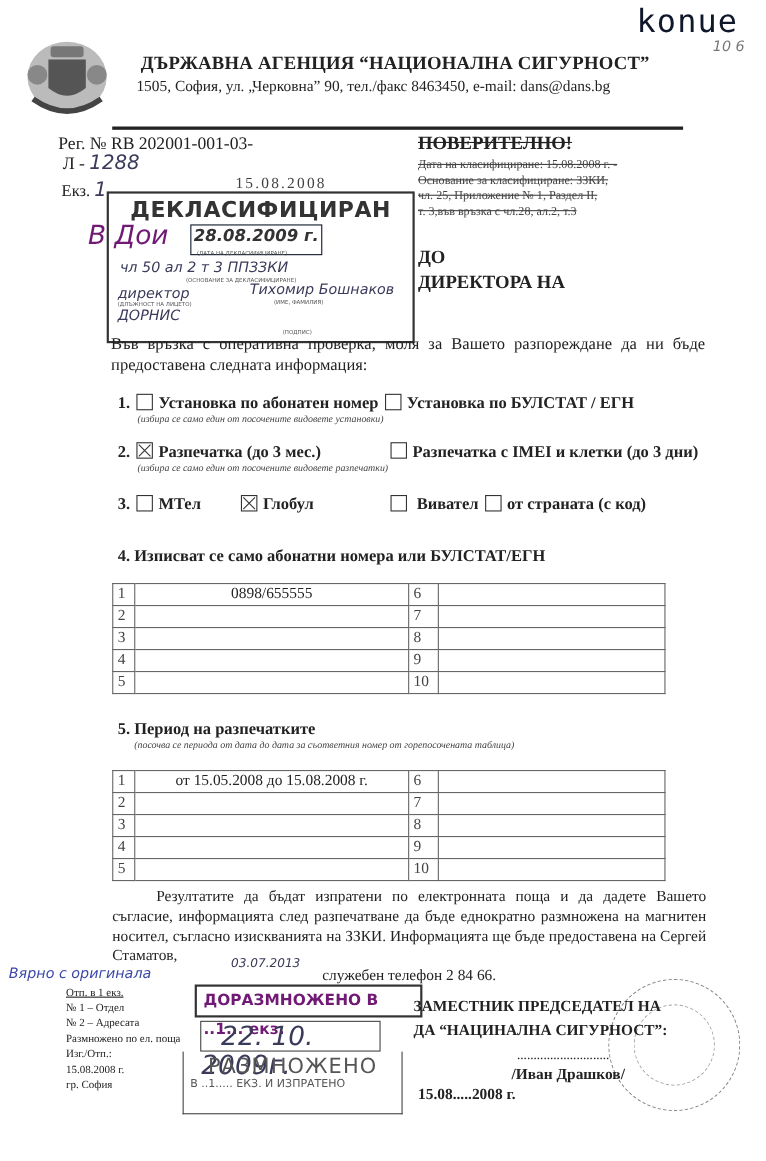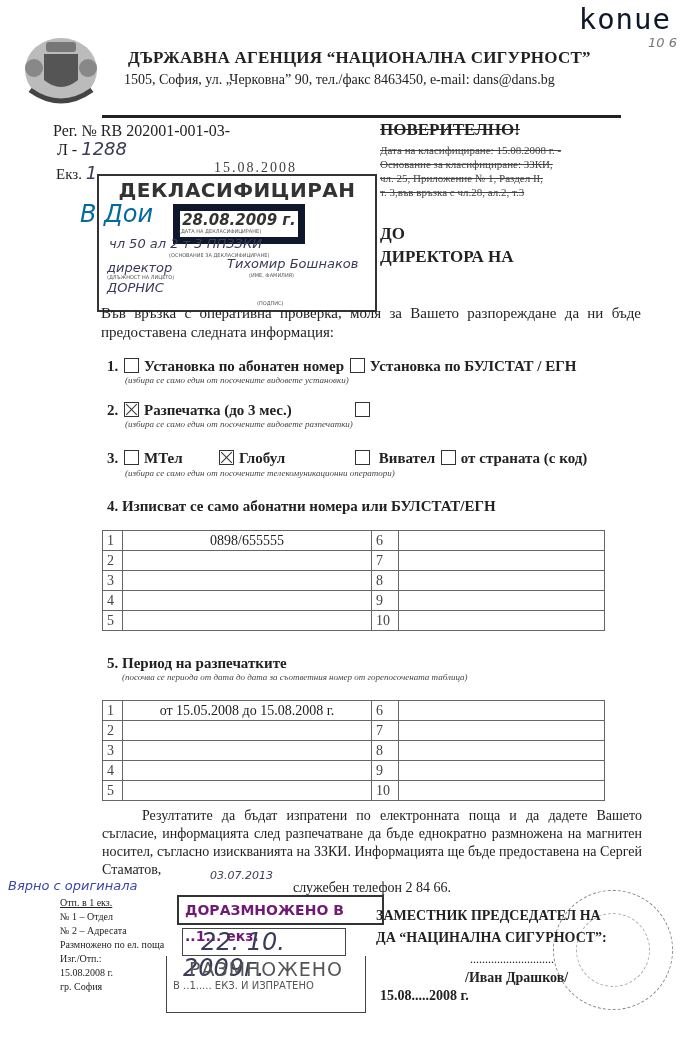--- a/index.html
+++ b/index.html
@@ -14,21 +14,21 @@
   .stampword{right:25px;top:2px;font-family:"DejaVu Sans Mono","Liberation Mono",monospace;font-size:29px;color:#0f172a;letter-spacing:1px;}
   .margin-num{left:648px;top:36px;font-size:13px;color:#777;line-height:13px;}
   .reg{left:53px;top:122px;font-size:16px;}
   .l-line{left:57px;top:138px;font-size:16px;}
   .l-line .hand{font-size:18px;}
   .eks{left:56px;top:162px;font-size:15px;}
   .eks .hand{font-size:18px;}
   .date-top{left:214px;top:160px;font-size:14px;color:#404040;letter-spacing:2px;}
   .declass{left:97px;top:174px;width:276px;height:134px;border:2px solid #333;}
   .declass .title{position:absolute;left:0;right:0;top:2px;text-align:center;font-family:"DejaVu Sans",sans-serif;font-weight:bold;font-size:20px;letter-spacing:0.5px;color:#333;}
-  .declass .datebox{position:absolute;left:74px;top:28px;width:118px;height:26px;border:7px solid #0f172a;text-align:center;}
+  .declass .datebox{position:absolute;left:74px;top:28px;width:118px;height:26px;border:1px solid #0f172a;text-align:center;}
   .declass .datebox .d{font-size:15px;font-family:"DejaVu Sans",sans-serif;font-weight:bold;color:#333;}
   .declass .small{font-family:"DejaVu Sans",sans-serif;font-size:5px;color:#555;text-transform:uppercase;}
   .declass .row{position:absolute;font-size:13px;}
   .conf{left:380px;top:120px;font-weight:bold;font-size:17px;text-decoration:line-through;}
   .conf-lines{left:380px;top:143px;font-size:11px;line-height:14px;text-decoration:line-through;color:#444;}
   .to{left:380px;top:222px;font-weight:bold;font-size:17px;line-height:23px;}
   .para1{left:101px;top:304px;width:540px;font-size:15px;line-height:19px;text-align:justify;}
   .q{font-weight:bold;font-size:15px;}
   .cb{display:inline-block;width:13px;height:13px;border:1px solid #333;vertical-align:-2px;margin:0 5px 0 2px;position:relative;}
   .cb.checked::before,.cb.checked::after{content:"";position:absolute;left:-1px;top:6px;width:15px;height:1px;background:#333;}
@@ -82,21 +82,21 @@
 <div class="abs l-line">
   <span>Л -</span>
   <span class="hand">1288</span>
 </div>
 <div class="abs eks">
   <span>Екз.</span>
   <span class="hand">1</span>
 </div>
 <div class="abs date-top">15.08.2008</div>
 
-<div class="abs hand" style="left:80px;top:200px;font-size:24px;color:#0369a1;">В Дои</div>
+<div class="abs hand" style="left:80px;top:200px;font-size:24px;color:#701a75;">В Дои</div>
 <div class="abs declass">
   <div class="title">ДЕКЛАСИФИЦИРАН</div>
   <div class="datebox">
     <div class="d hand">28.08.2009 г.</div>
   </div>
   <div class="small" style="position:absolute;left:80px;top:52px;">(дата на декласифициране)</div>
   <div class="row hand" style="left:10px;top:60px;">чл 50 ал 2 т 3 ППЗЗКИ</div>
   <div class="small" style="position:absolute;left:70px;top:76px;">(основание за декласифициране)</div>
   <div class="row hand" style="left:8px;top:84px;">директор</div>
   <div class="row hand" style="left:128px;top:80px;">Тихомир Бошнаков</div>
@@ -128,34 +128,33 @@
     <span class="cb"></span><span>Установка по БУЛСТАТ / ЕГН</span>
   </div>
   <div class="note" style="padding-left:18px;">(избира се само един от посочените видовете установки)</div>
 </div>
 
 <div class="sec" style="top:402px;width:540px;">
   <div class="q" style="position:relative;">
     <span>2.</span>
     <span class="cb checked"></span><span>Разпечатка (до 3 мес.)</span>
     <span style="position:absolute;left:246px;top:0;white-space:nowrap;">
-      <span class="cb"></span>
+      <span class="cb"></span><span>Разпечатка с IMEI и клетки (до 3 дни)</span>
     </span>
   </div>
   <div class="note" style="padding-left:18px;">(избира се само един от посочените видовете разпечатки)</div>
 </div>
 
 <div class="sec" style="top:450px;width:540px;">
   <div class="q" style="position:relative;height:18px;">
     <span>3.</span>
     <span class="cb"></span><span>МТел</span>
     <span style="position:absolute;left:110px;top:0;white-space:nowrap;"><span class="cb checked"></span><span>Глобул</span></span>
     <span style="position:absolute;left:246px;top:0;white-space:nowrap;"><span class="cb"></span> <span>Вивател</span> <span class="cb"></span><span>от страната (с код)</span></span>
   </div>
-  <div class="note" style="padding-left:18px;">(избира се само един от посочените телекомуникационни оператори)</div>
 </div>
 
 <div class="sec q" style="top:498px;">4. Изписват се само абонатни номера или БУЛСТАТ/ЕГН</div>
 <table class="grid" style="top:530px;">
   <tbody>
       <tr>
         <td class="n">1</td>
         <td class="v">0898/655555</td>
         <td class="n2">6</td>
         <td></td>

